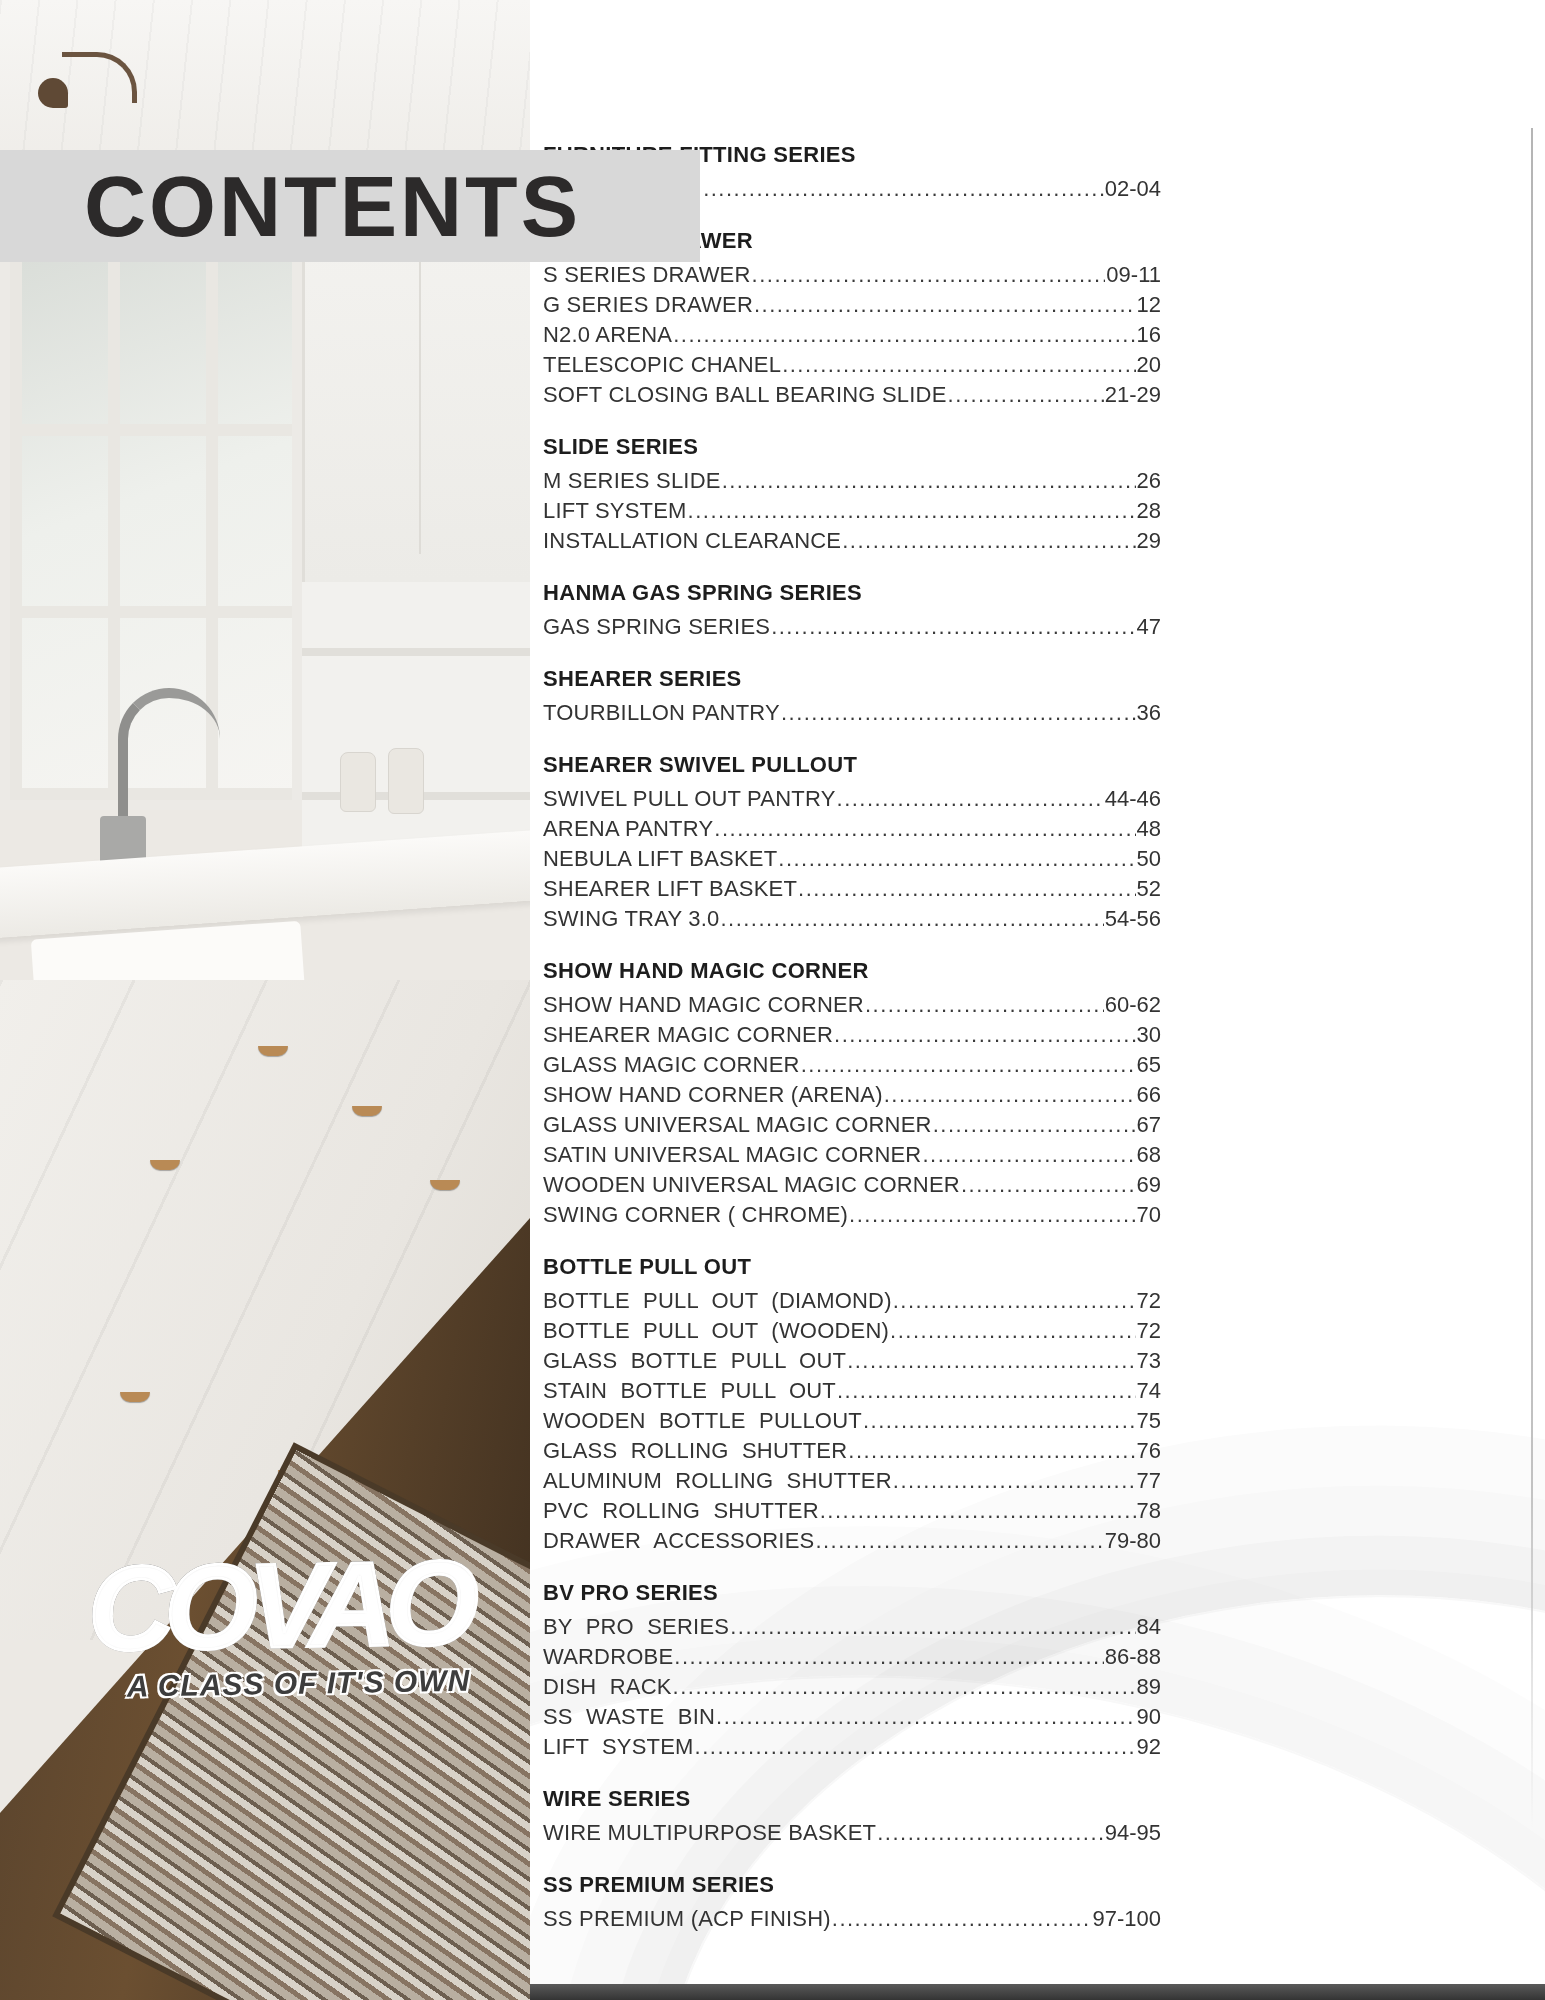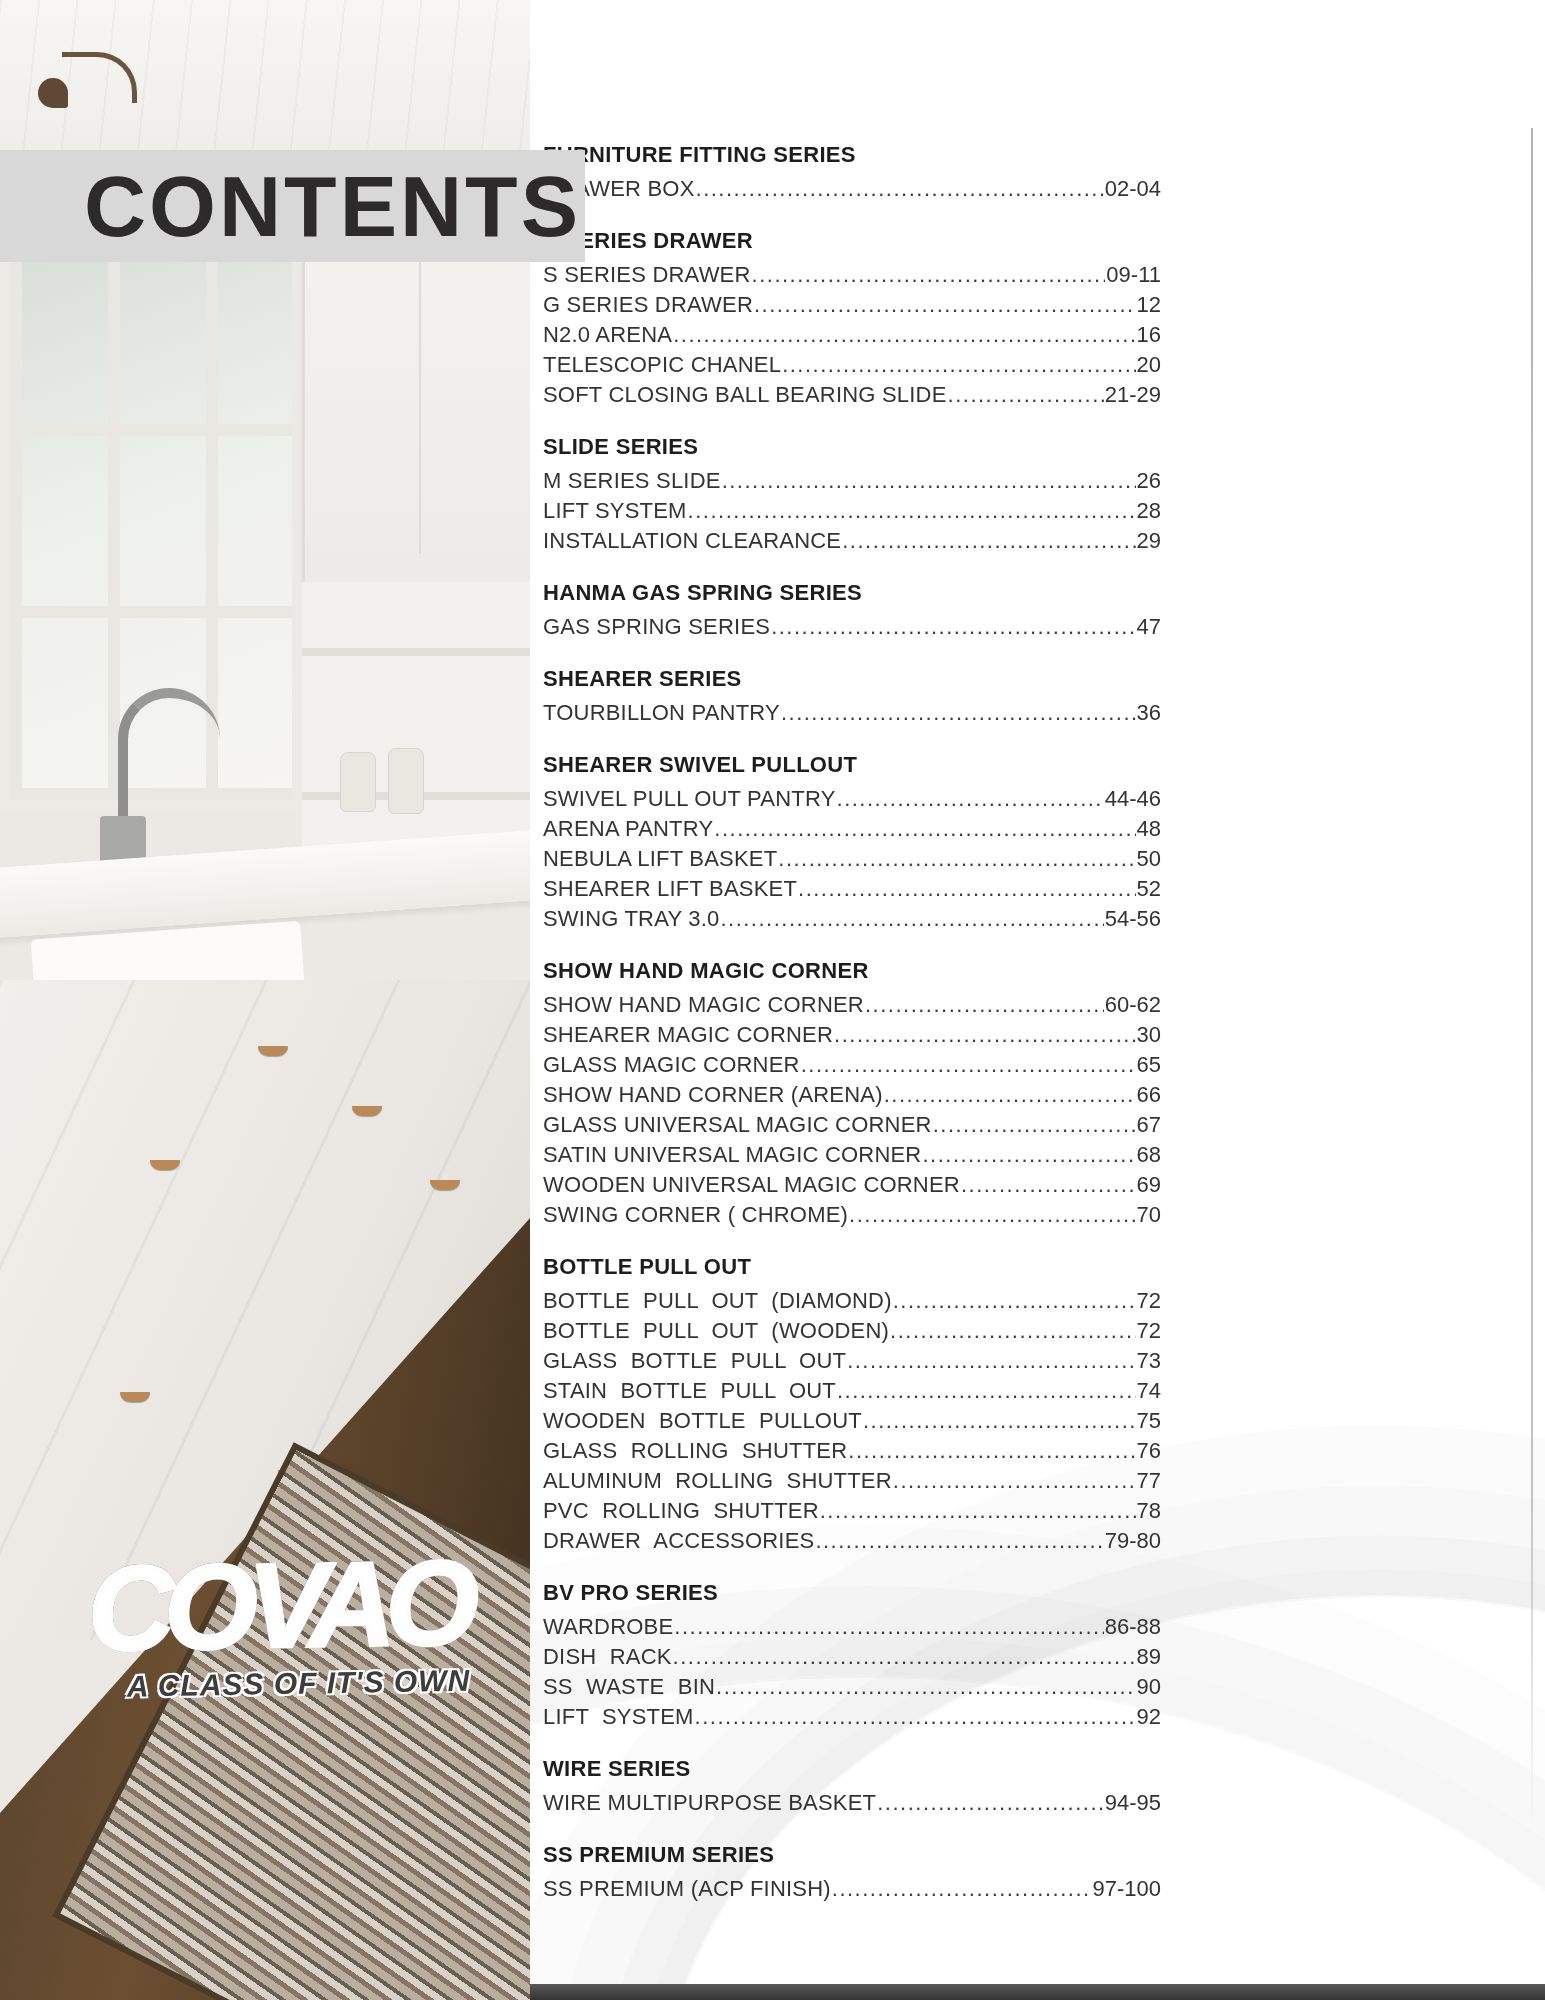--- a/index.html
+++ b/index.html
@@ -50,21 +50,21 @@
   .handle{position:absolute;width:30px;height:10px;border-radius:0 0 10px 10px;background:#b98a55;box-shadow:0 1px 1px rgba(0,0,0,.3);}
   .h1{left:258px;top:1046px;} .h2{left:352px;top:1106px;} .h3{left:150px;top:1160px;}
   .h4{left:430px;top:1180px;} .h5{left:120px;top:1392px;} .h6{left:278px;top:1470px;}
   .floor{position:absolute;left:0;top:1150px;width:530px;height:850px;
     background:linear-gradient(100deg,#54402c 0%,#6b4f31 40%,#3c2d1e 100%);
     clip-path:polygon(100% 8%,100% 100%,0 100%,0 78%);}
   .rug{position:absolute;left:150px;top:1540px;width:520px;height:520px;transform:rotate(27deg);
     background:repeating-linear-gradient(8deg,#d8d2c8 0 7px,#6d5f50 7px 11px,#b9afa1 11px 19px,#877462 19px 24px);
     box-shadow:0 0 0 6px #4a3a28;}
   
-  .banner{position:absolute;left:0;top:150px;width:585px;height:112px;background:#d8d8d8;z-index:5;}
+  .banner{position:absolute;left:0;top:150px;width:700px;height:112px;background:#d8d8d8;z-index:5;}
   .banner .title{font-weight:800;font-size:86px;line-height:112px;letter-spacing:3px;color:#2c2a2a;padding-left:84px;white-space:nowrap;}
   
   .logo{position:absolute;left:88px;top:1545px;z-index:6;transform:rotate(-1deg);}
   .logo .word{
     font-weight:800;font-style:italic;font-size:120px;line-height:120px;letter-spacing:-10px;
     background:linear-gradient(180deg,#1c1c1c 0%,#4a4a4a 55%,#8a8a8a 100%);
     -webkit-background-clip:text;background-clip:text;color:transparent;
     -webkit-text-stroke:3px #ffffff;
     text-shadow:0 0 2px #fff;
   }
@@ -323,20 +323,25 @@
     <span class="pg">78</span>
   </div>
       <div class="row">
     <span class="lbl">DRAWER ACCESSORIES</span>
     <span class="dots"></span>
     <span class="pg">79-80</span>
   </div>
     </div>
     <div class="sec wide">
     <div class="sec-header">BV PRO SERIES</div>
+  <div class="row">
+    <span class="lbl">BY PRO SERIES</span>
+    <span class="dots"></span>
+    <span class="pg">84</span>
+  </div>
       <div class="row">
     <span class="lbl">WARDROBE</span>
     <span class="dots"></span>
     <span class="pg">86-88</span>
   </div>
       <div class="row">
     <span class="lbl">DISH RACK</span>
     <span class="dots"></span>
     <span class="pg">89</span>
   </div>

